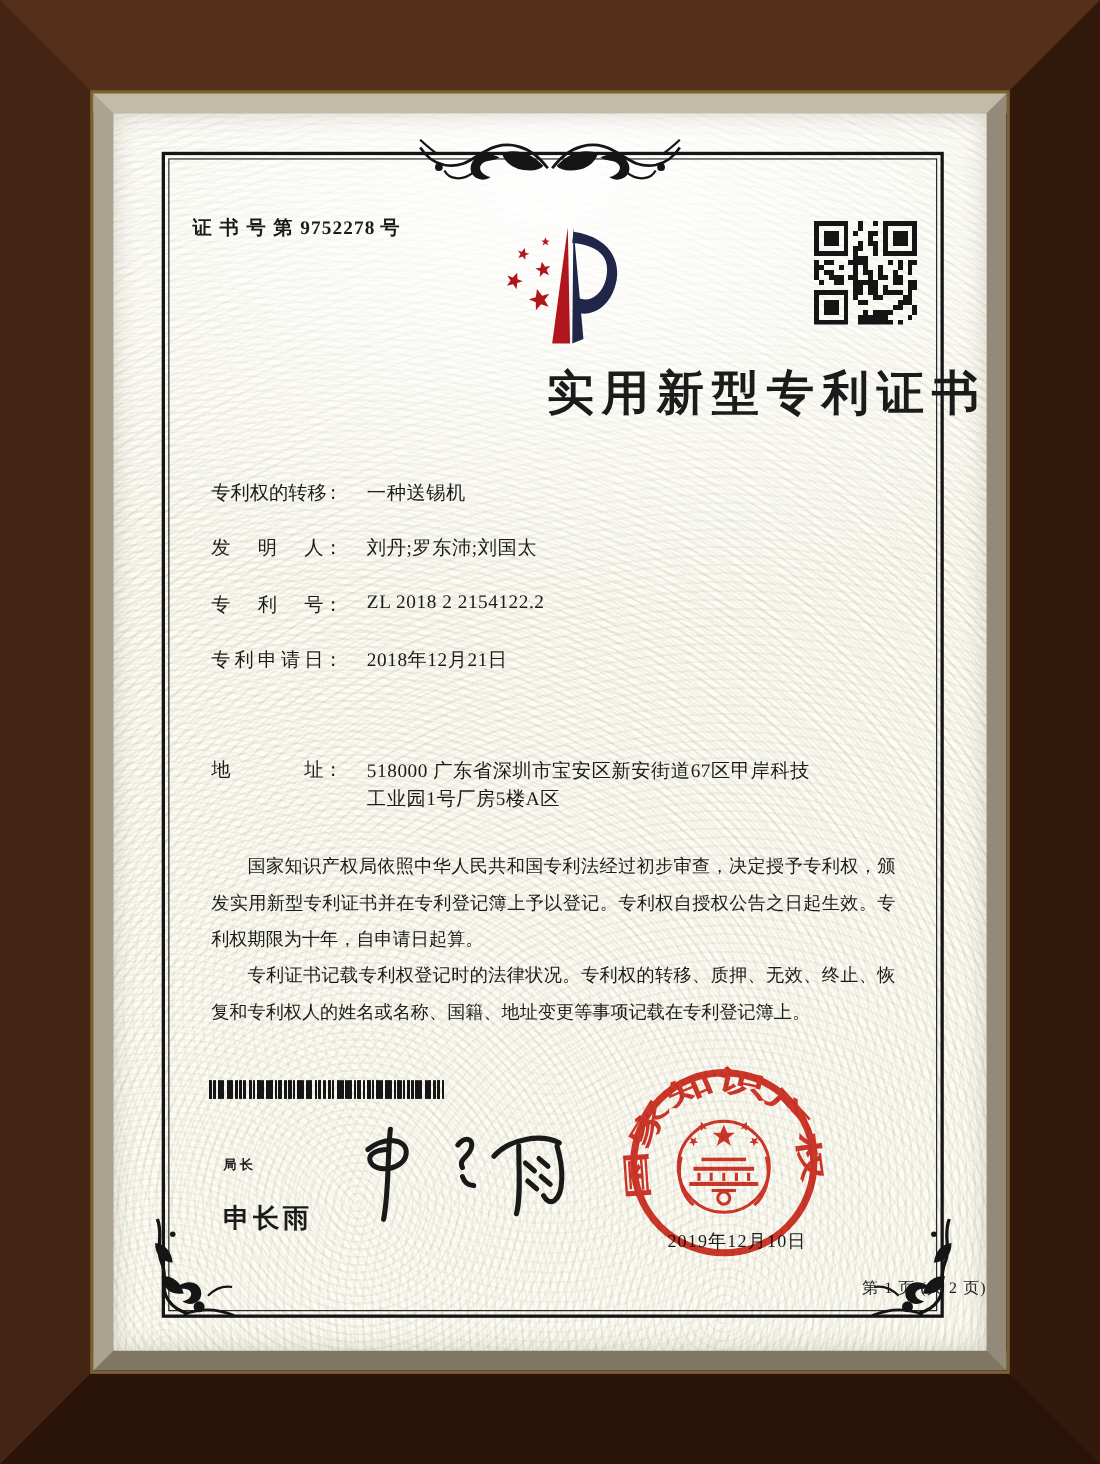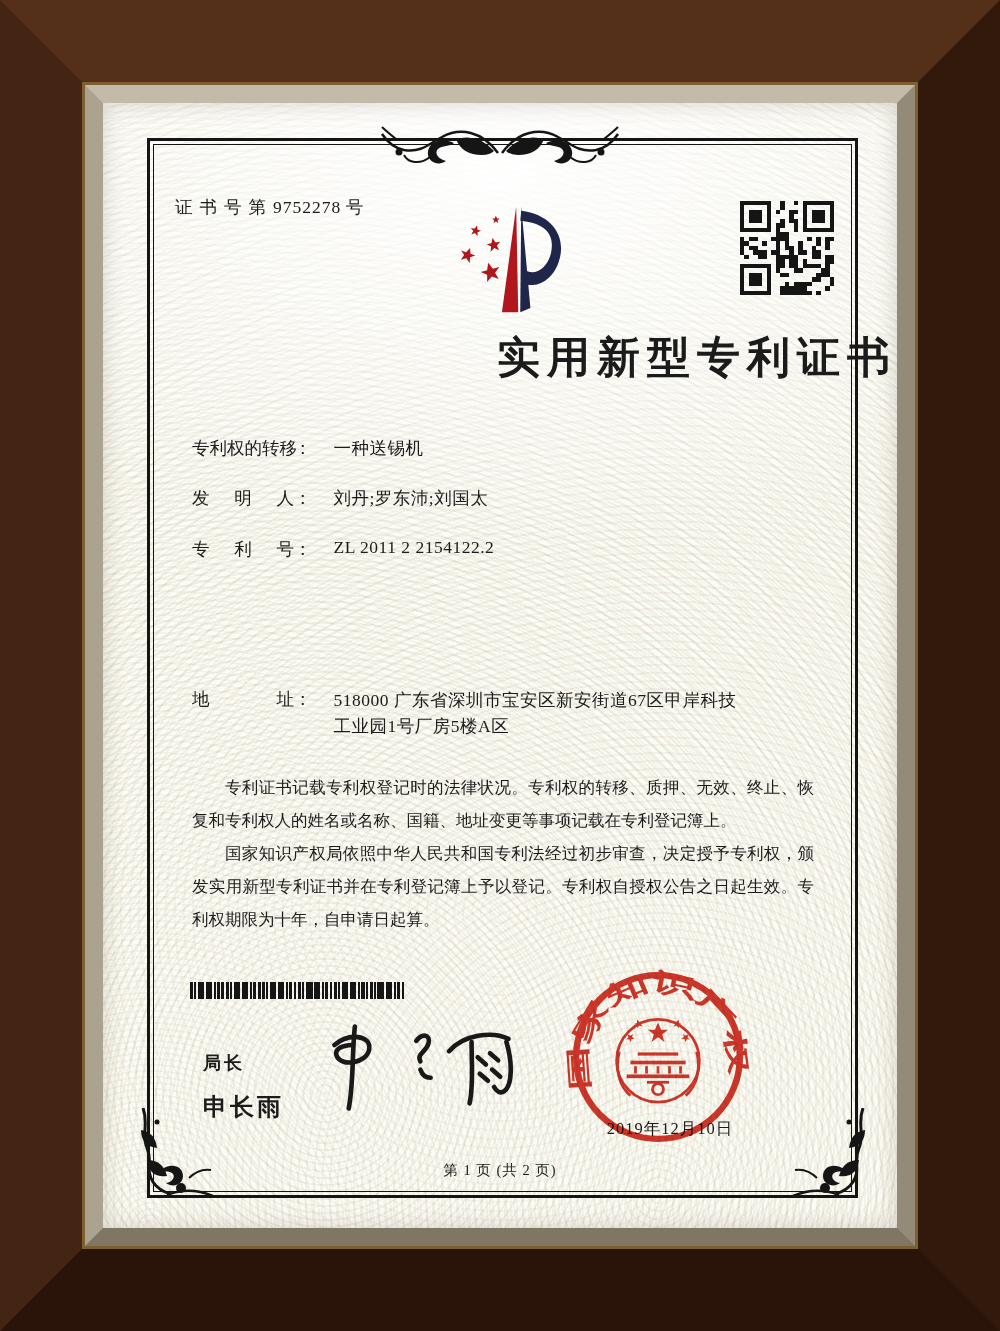--- a/index.html
+++ b/index.html
@@ -33,21 +33,21 @@
       repeating-radial-gradient(circle at 6% 100%, rgba(150,170,120,.09) 0 2px, rgba(0,0,0,0) 2px 6px);
     box-shadow:inset 0 0 22px rgba(70,50,25,.20);
   }
   
   .cert-border{position:absolute;top:35px;left:44px;right:39px;bottom:30px;border:3px solid #151515;}
   .cert-border::after{content:"";position:absolute;inset:3px;border:1px solid #151515;}
 
   .abs{position:absolute;}
 
   
-  .certno{top:92px;left:72px;font-size:17.5px;white-space:nowrap;}
+  .certno{top:92px;left:72px;font-size:17.5px;white-space:nowrap;font-weight:bold;}
   .certno .sp{letter-spacing:7px;}
   .certno .num{letter-spacing:1px;}
   .logo{top:95px;left:335px;width:132px;height:138px;}
   .qr{top:98px;left:637px;width:94px;height:94px;}
 
   .title{top:226px;left:0;right:0;text-align:right;font-size:43px;font-weight:700;letter-spacing:7px;white-space:nowrap;}
 
   
   .frow{left:89px;font-size:17.5px;white-space:nowrap;}
   .flabel{display:inline-block;width:102px;text-align:justify;text-align-last:justify;vertical-align:top;}
@@ -61,30 +61,30 @@
 
   
   .barcode{top:879px;left:87px;width:216px;height:17px;
     background:
       repeating-linear-gradient(90deg,#151515 0 2px,rgba(0,0,0,0) 2px 4px),
       repeating-linear-gradient(90deg,#151515 0 3px,rgba(0,0,0,0) 3px 9px),
       repeating-linear-gradient(90deg,rgba(0,0,0,0) 0 5px,#151515 5px 6px,rgba(0,0,0,0) 6px 13px);
   }
 
   
-  .sig-title{top:948px;left:100px;font-size:18px;font-weight:700;letter-spacing:3px;}
+  .sig-title{top:948px;left:100px;font-size:12px;font-weight:700;letter-spacing:3px;}
   .sig-name{top:988px;left:100px;font-size:24px;font-weight:700;letter-spacing:3px;}
   .sig-script{top:910px;left:215px;width:215px;height:105px;}
 
   
   .seal-date{top:1015px;left:478px;width:178px;text-align:center;font-size:16.5px;letter-spacing:1px;z-index:3;}
   .seal{top:862px;left:463px;width:184px;height:184px;opacity:.93;mix-blend-mode:multiply;z-index:4;}
 
   
-  .footer{top:1058px;left:0;right:0;text-align:center;font-size:14.5px;letter-spacing:1px;}
+  .footer{top:1058px;left:0;right:0;text-align:right;font-size:14.5px;letter-spacing:1px;}
 
   
   .orn-top{top:18px;left:277px;width:240px;height:54px;}
   .orn-bl{bottom:28px;left:34px;width:80px;height:92px;}
   .orn-br{bottom:28px;right:28px;width:80px;height:92px;transform:scaleX(-1);}
 </style>
 </head>
 <body>
 
 <svg width="0" height="0" style="position:absolute" aria-hidden="true">
@@ -369,29 +369,32 @@
 
      <div class="abs title">实用新型专利证书</div>
 
      <div class="abs frow" style="top:333px">
        <span class="flabel">专利权的转移</span><span>：</span><span class="fvalue">一种送锡机</span>
      </div>
      <div class="abs frow" style="top:383px">
        <span class="flabel">发明人</span><span>：</span><span class="fvalue">刘丹;罗东沛;刘国太</span>
      </div>
      <div class="abs frow" style="top:434px">
-       <span class="flabel">专利号</span><span>：</span><span class="fvalue">ZL 2011 2 2154122.2</span>
+       <span class="flabel">专利号</span><span>：</span><span class="fvalue">ZL 2018 2 2154122.2</span>
+     </div>
+     <div class="abs frow" style="top:484px">
+       <span class="flabel">专利申请日</span><span>：</span><span class="fvalue">2018年12月21日</span>
      </div>
      <div class="abs frow" style="top:584px">
        <span class="flabel">地址</span><span>：</span><span class="fvalue wrap">518000 广东省深圳市宝安区新安街道67区甲岸科技工业园1号厂房5楼A区</span>
      </div>
 
      <div class="abs bodytext">
+       <p>国家知识产权局依照中华人民共和国专利法经过初步审查，决定授予专利权，颁发实用新型专利证书并在专利登记簿上予以登记。专利权自授权公告之日起生效。专利权期限为十年，自申请日起算。</p>
        <p>专利证书记载专利权登记时的法律状况。专利权的转移、质押、无效、终止、恢复和专利权人的姓名或名称、国籍、地址变更等事项记载在专利登记簿上。</p>
-       <p>国家知识产权局依照中华人民共和国专利法经过初步审查，决定授予专利权，颁发实用新型专利证书并在专利登记簿上予以登记。专利权自授权公告之日起生效。专利权期限为十年，自申请日起算。</p>
      </div>
 
      <div class="abs barcode"></div>
 
      <div class="abs sig-title">局长</div>
      <div class="abs sig-name">申长雨</div>
      <svg class="abs sig-script" viewBox="0 0 210 100">
        <g fill="none" stroke="#191919" stroke-width="4.5" stroke-linecap="round" stroke-linejoin="round">
          <path d="M36,12 C33,40 35,66 30,92"></path>
          <path d="M16,30 C30,18 52,20 50,34 C48,48 22,52 18,40 C16,34 24,30 34,30"></path>

